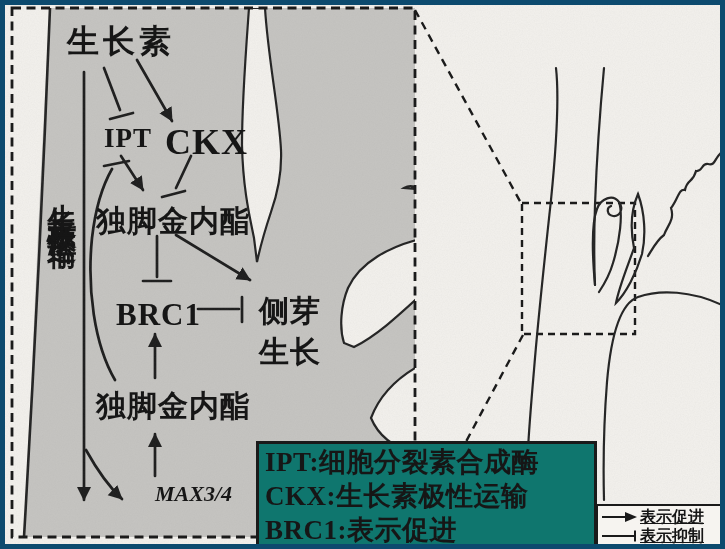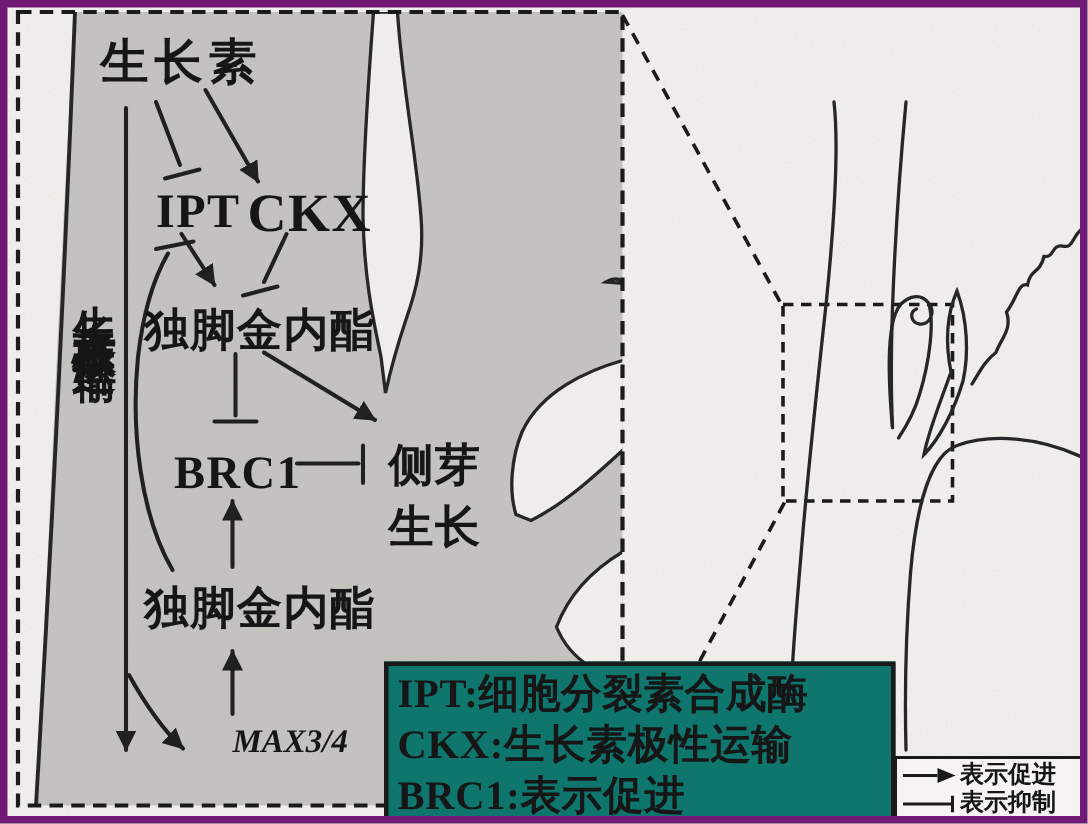--- a/index.html
+++ b/index.html
@@ -1,35 +1,35 @@
 <!DOCTYPE html>
 <html><head>
 <meta charset="utf-8">
 <style>
   html,body{margin:0;padding:0;background:#888;}
   .stage{
     position:relative;
     width:725px;height:549px;
     box-sizing:border-box;
     background:#f4f2ee;
-    border:5px solid #701a75;
+    border:5px solid #0c4a6e;
     overflow:hidden;
     font-family:"Liberation Serif","DejaVu Serif",serif;
     color:#161616;
   }
   .stage svg.base{position:absolute;left:0;top:0;}
   .lbl{
     position:absolute;
     font-weight:600;
     white-space:nowrap;
     line-height:1.05;
     letter-spacing:1px;
   }
   .lbl-auxin{left:62px;top:20px;font-size:32px;letter-spacing:4px;}
-  .lbl-ipt{left:99px;top:119px;font-size:32px;}
+  .lbl-ipt{left:99px;top:119px;font-size:27px;}
   .lbl-ckx{left:160px;top:119px;font-size:36px;}
   .lbl-ck{left:91px;top:200px;font-size:30px;}
   .lbl-brc1{left:111px;top:294px;font-size:31px;}
   .lbl-bud{left:254px;top:285px;font-size:30px;line-height:41px;}
   .lbl-sl{left:91px;top:385px;font-size:30px;text-align:right;}
   .lbl-max{left:150px;top:477px;font-size:22px;font-style:italic;letter-spacing:0;}
   .lbl-polar{
     left:42px;top:175px;font-size:29px;
     writing-mode:vertical-rl;text-orientation:upright;
     letter-spacing:6px;height:256px;
@@ -47,21 +47,21 @@
   .keybox{
     position:absolute;left:591px;top:499px;width:130px;height:42px;
     box-sizing:border-box;
     background:#f6f4f0;
     border:2px solid #1a1a1a;
     padding:1px 2px 0 3px;
     font-size:16px;font-weight:600;line-height:19px;
   }
   .keyrow{display:flex;align-items:center;height:19px;}
   .keyrow svg{flex:0 0 auto;margin-right:2px;}
-  .keyrow span{white-space:nowrap;}
+  .keyrow span{white-space:nowrap;text-decoration:underline;}
 </style>
 </head>
 <body>
 
 <div class="stage">
 
   <svg class="base" width="715" height="539" viewBox="5 5 715 539">
     <defs>
       <marker id="ah" markerUnits="userSpaceOnUse" markerWidth="18" markerHeight="16" refX="13" refY="7" orient="auto">
         <path d="M0,0 L14,7 L0,14 Z" fill="#1c1c1c"></path>

